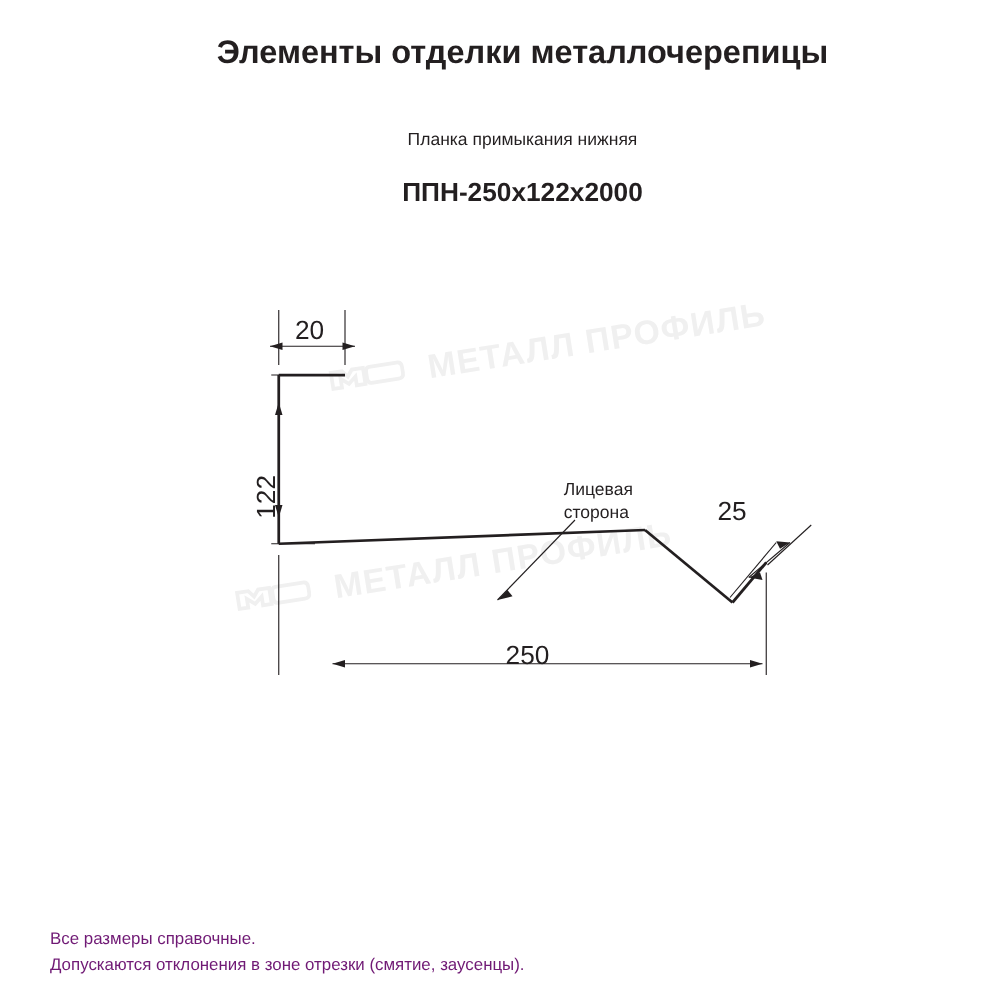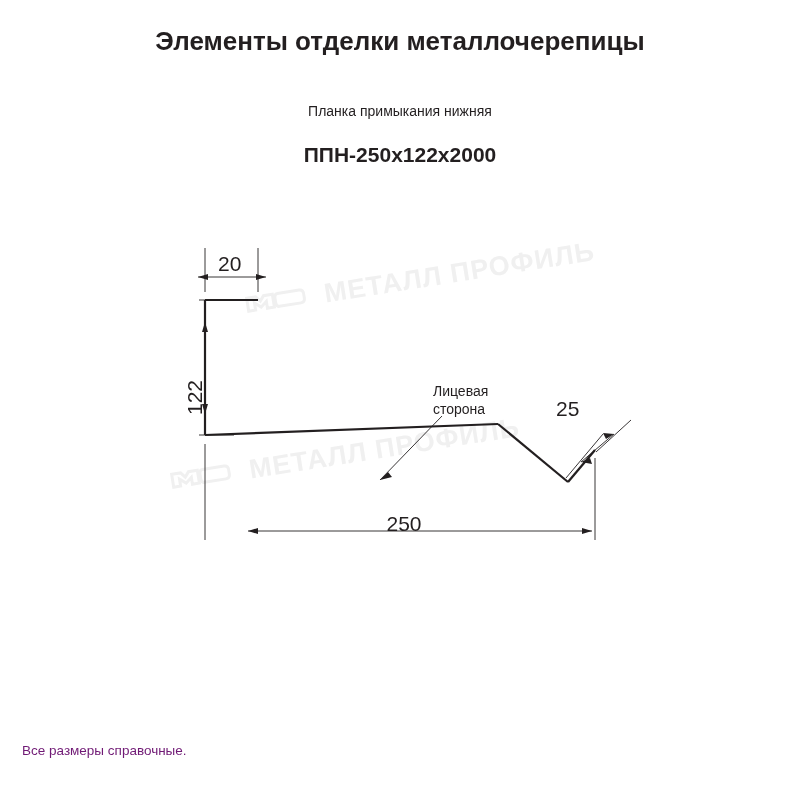--- a/index.html
+++ b/index.html
@@ -10,21 +10,21 @@
   body {
     width: 800px;
     height: 800px;
     position: relative;
     font-family: "Liberation Sans", sans-serif;
     color: #231f20;
     overflow: hidden;
   }
   .page {
     position: absolute;
-    left: 0; top: 0;
+    left: 18px; top: 0;
     width: 751px;
     height: 800px;
   }
   .title {
     position: absolute;
     left: 0;
     top: 26px;
     width: 800px;
     text-align: center;
     font-size: 26px;
@@ -181,15 +181,16 @@
       <path d="M380 480 L442 416"></path>
       <path d="M380 480 L388 472 L392 477 Z" fill="#231f20" stroke="none"></path>
     </g>
     <text class="note-text" x="433" y="396">Лицевая</text>
     <text class="note-text" x="433" y="414">сторона</text>
 
   </svg>
 
   <div class="footnotes">
     <span class="footnote-line">Все размеры справочные.</span>
+    <span class="footnote-line">Допускаются отклонения в зоне отрезки (смятие, заусенцы).</span>
   </div>
 
 </div>
 
 </body></html>

